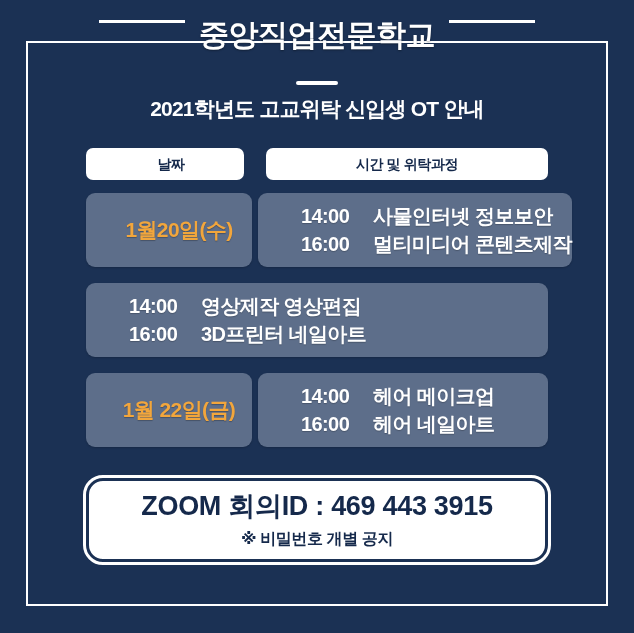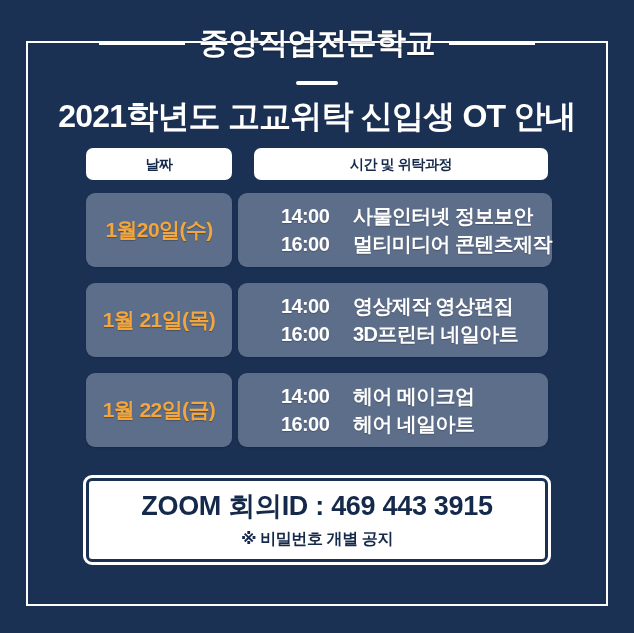--- a/index.html
+++ b/index.html
@@ -44,21 +44,20 @@
     height: 140px;
   }
 
   .title-row {
     position: absolute;
     left: 0;
     top: 20px;
     width: 634px;
     height: 46px;
     display: flex;
-    align-items: center;
     justify-content: center;
     gap: 14px;
   }
 
   .title-rule {
     height: 3px;
     background: #ffffff;
     width: 86px;
     flex: 0 0 auto;
   }
@@ -83,21 +82,21 @@
     background: #ffffff;
     border-radius: 2px;
   }
 
   .subtitle {
     position: absolute;
     left: 0;
     top: 96px;
     width: 634px;
     text-align: center;
-    font-size: 32px;
+    font-size: 21px;
     font-weight: 700;
     color: #ffffff;
     letter-spacing: -0.8px;
     line-height: 1.25;
     white-space: nowrap;
   }
 
   
   .table {
     position: absolute;
@@ -119,36 +118,37 @@
     border-radius: 7px;
     font-size: 14px;
     font-weight: 700;
     letter-spacing: -0.4px;
     display: flex;
     align-items: center;
     justify-content: center;
     line-height: 1;
   }
 
-  .th-date { flex: 0 0 146px; }
+  .th-date { flex: 0 0 146px; padding-left: 12px; }
   .th-course { flex: 1 1 auto; margin-left: 16px; }
 
   .trow {
     display: flex;
     gap: 6px;
     height: 74px;
     margin-bottom: 16px;
   }
 
   .cell {
     background: #5d6e8a;
     border-radius: 9px;
     display: flex;
     align-items: center;
     box-shadow: 0 1px 2px rgba(0,0,0,0.18);
+    padding-left: 20px;
   }
 
   .cell-date {
     flex: 0 0 146px;
     justify-content: center;
     color: #f2a63c;
     font-size: 21px;
     font-weight: 700;
     letter-spacing: -0.6px;
     white-space: nowrap;
@@ -179,21 +179,21 @@
   }
 
   
   .zoom-box {
     position: absolute;
     left: 86px;
     top: 478px;
     width: 462px;
     height: 84px;
     background: #ffffff;
-    border-radius: 6px;
+    border-radius: 17px;
     border: 3px solid #1b3154;
     box-sizing: border-box;
     outline: 3px solid #ffffff;
     display: flex;
     flex-direction: column;
     align-items: center;
     justify-content: center;
   }
 
   .zoom-id {
@@ -244,21 +244,20 @@
         <div class="course-line">
           <span class="time">14:00</span><span>사물인터넷 정보보안</span>
         </div>
         <div class="course-line">
           <span class="time">16:00</span><span>멀티미디어 콘텐츠제작</span>
         </div>
       </div>
     </div>
 
     <div class="trow">
-      <div class="cell cell-date">1월 21일(목)</div>
       <div class="cell cell-course">
         <div class="course-line">
           <span class="time">14:00</span><span>영상제작 영상편집</span>
         </div>
         <div class="course-line">
           <span class="time">16:00</span><span>3D프린터 네일아트</span>
         </div>
       </div>
     </div>
 

